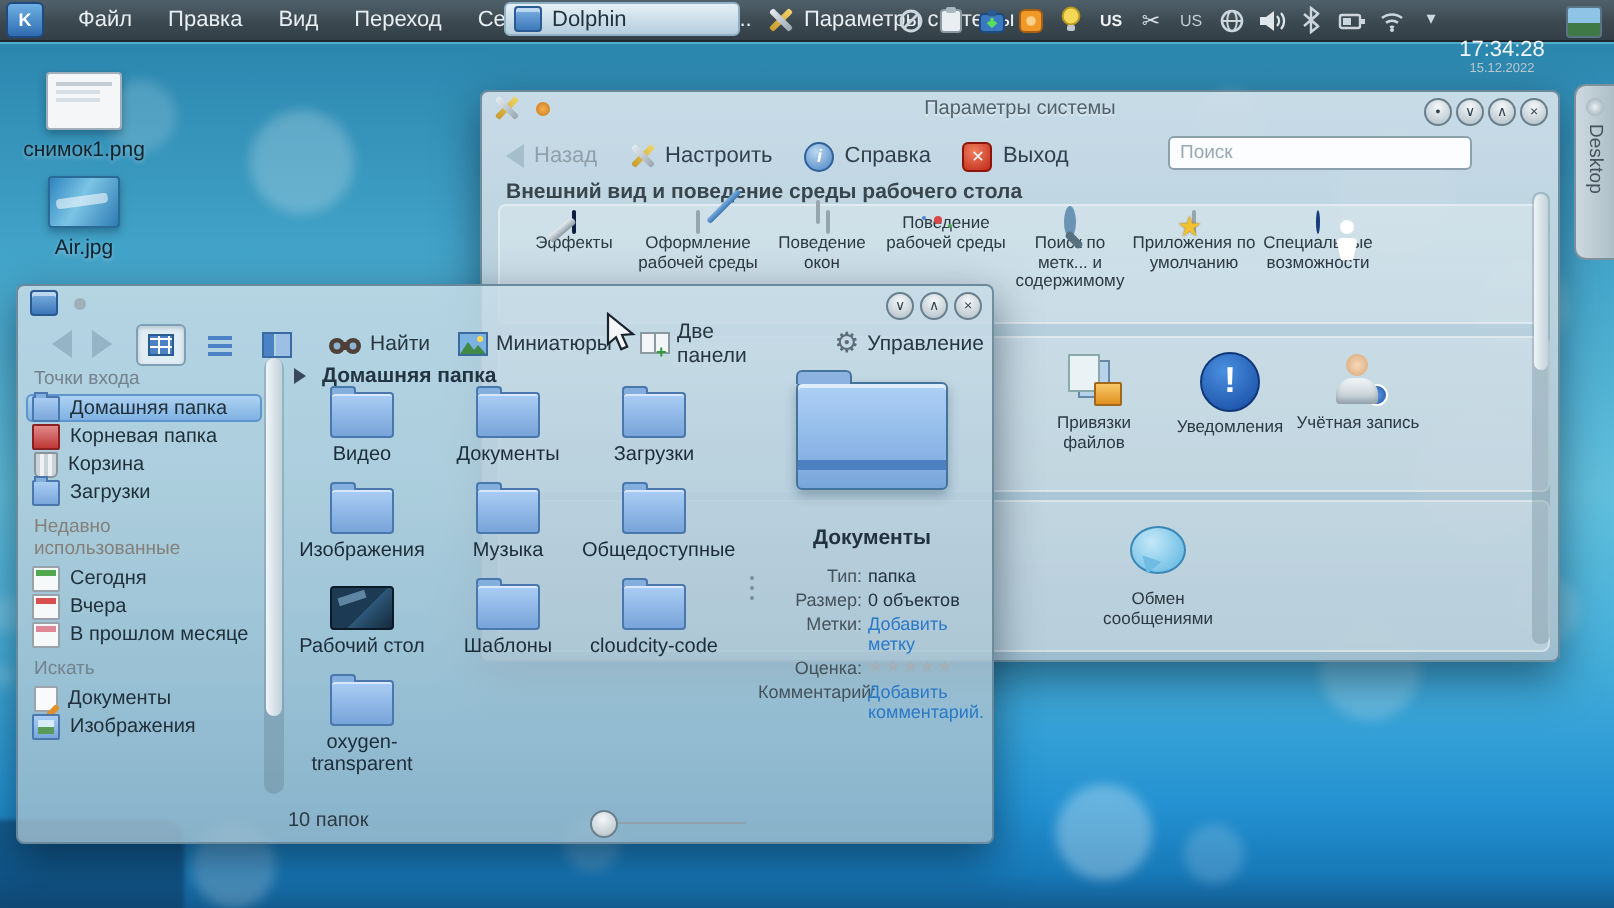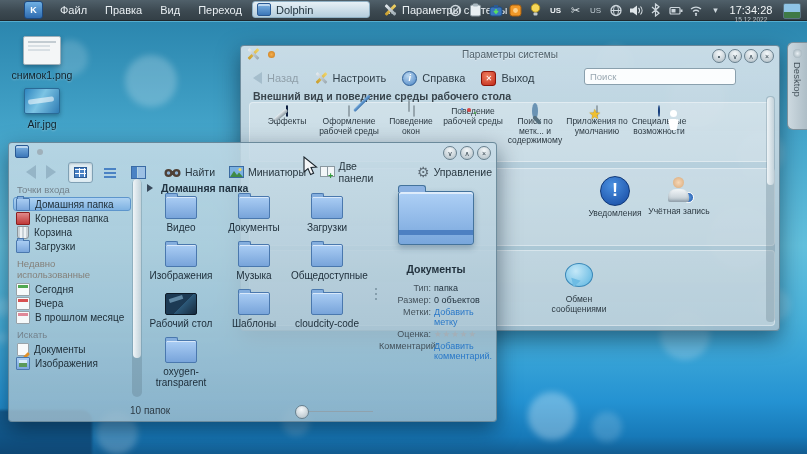--- a/index.html
+++ b/index.html
@@ -10,21 +10,21 @@
   
   #wall{left:0;top:20px;right:0;bottom:0;
     background:linear-gradient(180deg,#2b86ae 0%,#46a7cc 28%,#62c0dd 52%,#47b0da 70%,#2492d2 88%,#1779b8 96%,#135c90 100%);}
   #wall .bok{position:absolute;border-radius:50%;background:rgba(255,255,255,.16);filter:blur(3px);}
   #wall .blob{position:absolute;left:-14px;bottom:-8px;width:106px;height:52px;border-radius:10px;
     background:rgba(13,56,96,.55);filter:blur(1px);}
   .edgeline{left:0;top:20px;right:0;height:2px;background:rgba(120,205,235,.55);}
 
   
   #panel{left:0;top:0;right:0;height:20px;background:linear-gradient(180deg,#50606a,#3c4951 55%,#333f46);
-    border-bottom:1px solid #1f272c;display:flex;align-items:center;z-index:40;color:#e8eef2;font-size:11px;padding-left:21px;}
+    border-bottom:1px solid #1f272c;display:flex;align-items:center;z-index:40;color:#e8eef2;font-size:11px;}
   .kbtn{width:17px;height:16px;margin:0 8px 0 3px;border-radius:3px;
     background:linear-gradient(180deg,#6fb0e4,#2f6cb0);border:1px solid #1d4a80;
     display:flex;align-items:center;justify-content:center;}
   .kbtn::before{content:"K";color:#fff;font-size:9px;font-weight:bold;}
   .menu-item{padding:0 9px;height:20px;line-height:20px;cursor:default;}
   #taskbtn{position:absolute;left:252px;top:1px;width:118px;height:17px;border-radius:3px;
     background:linear-gradient(180deg,#e6f0f6,#b5cedd);border:1px solid #8fb0c4;
     display:flex;align-items:center;gap:5px;color:#21333e;font-size:11px;padding:0 4px;box-sizing:border-box;}
   .dolphicon{width:12px;height:11px;border-radius:2px;background:linear-gradient(180deg,#7db2e2,#3c77b8);
     border:1px solid #2a5a94;box-shadow:inset 0 2px 0 rgba(255,255,255,.5);}
@@ -34,21 +34,21 @@
   .tools-ico .t1{background:linear-gradient(#f0d468,#c89c2c);transform:rotate(45deg);}
   .tools-ico .t2{background:linear-gradient(#e6ecf0,#9aa8b0);transform:rotate(-45deg);}
   #tray{position:absolute;right:84px;top:0;height:20px;display:flex;align-items:center;gap:5px;}
   .tico{width:15px;height:15px;display:flex;align-items:center;justify-content:center;}
   .tico svg{display:block;}
   .kbd{font-size:8px;font-weight:bold;color:#eef2f5;}
   .kbd2{font-size:8px;color:#c2cdd4;}
   .scis{font-family:"DejaVu Sans",sans-serif;font-size:11px;color:#dfe6ea;}
   .caret{font-family:"DejaVu Sans",sans-serif;font-size:9px;color:#cfd8de;}
   #clock{position:absolute;right:30px;top:0;width:52px;height:20px;text-align:center;line-height:1;}
-  #clock .t{font-size:11px;color:#f2f6f8;margin-top:5px;}
+  #clock .t{font-size:11px;color:#f2f6f8;margin-top:20px;}
   #clock .d{font-size:6.5px;color:#b9c6cd;margin-top:1px;}
   #showdesk{position:absolute;right:6px;top:3px;width:16px;height:14px;border-radius:2px;
     background:linear-gradient(180deg,#8fc4e6 55%,#3f7a46 55%);border:1px solid #5a7482;}
 
   
   .dicon{width:84px;text-align:center;z-index:1;}
   .dicon .lbl{font-size:10.5px;color:#10222c;text-shadow:0 1px 2px rgba(255,255,255,.35);margin-top:4px;}
   .thumb-shot{width:36px;height:27px;margin:0 auto;background:#f4f6f7;border:1px solid #9fb0ba;border-radius:2px;
     box-shadow:0 2px 4px rgba(0,30,50,.35);position:relative;}
   .thumb-shot::before{content:"";position:absolute;left:4px;right:4px;top:4px;height:2px;background:#c3ccd2;}
@@ -217,21 +217,21 @@
   #iname{text-align:center;font-weight:bold;font-size:10.5px;margin-top:18px;color:#22323e;}
   #imeta{margin-top:8px;display:grid;grid-template-columns:52px auto;column-gap:3px;row-gap:2px;}
   #imeta .k{text-align:right;color:#44525c;}
   #imeta .v{color:#22323e;}
   #imeta .link{color:#2a78c8;text-decoration-color:rgba(42,120,200,.5);}
   #imeta .stars{font-family:"DejaVu Sans",sans-serif;color:#a4afb7;font-size:8.5px;letter-spacing:1px;}
   .vwrap{width:56px;}
 
   
   #dstatus{position:absolute;left:0;right:0;bottom:0;height:20px;font-size:10px;color:#2c3a44;}
-  #dstatus .txt{position:absolute;left:121px;top:4px;}
+  #dstatus .txt{position:absolute;left:135px;top:4px;}
   #dstatus .track{position:absolute;left:296px;top:10px;width:68px;height:1px;background:#8fa2ad;}
   #dstatus .knob{position:absolute;left:286px;top:4px;width:12px;height:12px;border-radius:50%;
     background:radial-gradient(circle at 45% 30%,#f4f8fa,#aebcc4);border:1px solid #68808e;}
 
   
   #cursor{left:303px;top:156px;z-index:60;}
 </style>
 </head>
 <body>
 
@@ -427,20 +427,24 @@
       <span class="ic si-defaults"></span>
       <div>Приложения по умолчанию</div>
     </div>
     <div class="sitem">
       <span class="ic si-access"></span>
       <div>Специальные возможности</div>
     </div>
   </div>
 
   <div id="sgroup2" class="sgroup">
+    <div class="sitem2" style="left:262px;top:6px;">
+      <span class="ic si-assoc" style="width:30px;height:30px;position:relative;display:block;margin:0 auto 2px;"></span>
+      <div>Привязки файлов</div>
+    </div>
     <div class="sitem2" style="left:330px;top:6px;">
       <span class="ic si-notify" style="width:28px;height:28px;position:relative;display:block;margin:1px auto 3px;"></span>
       <div>Уведомления</div>
     </div>
     <div class="sitem2" style="left:394px;top:6px;">
       <span class="ic si-account" style="width:30px;height:30px;position:relative;display:block;margin:0 auto 2px;">
           <span class="badge"></span>
         </span>
       <div>Учётная запись</div>
     </div>

